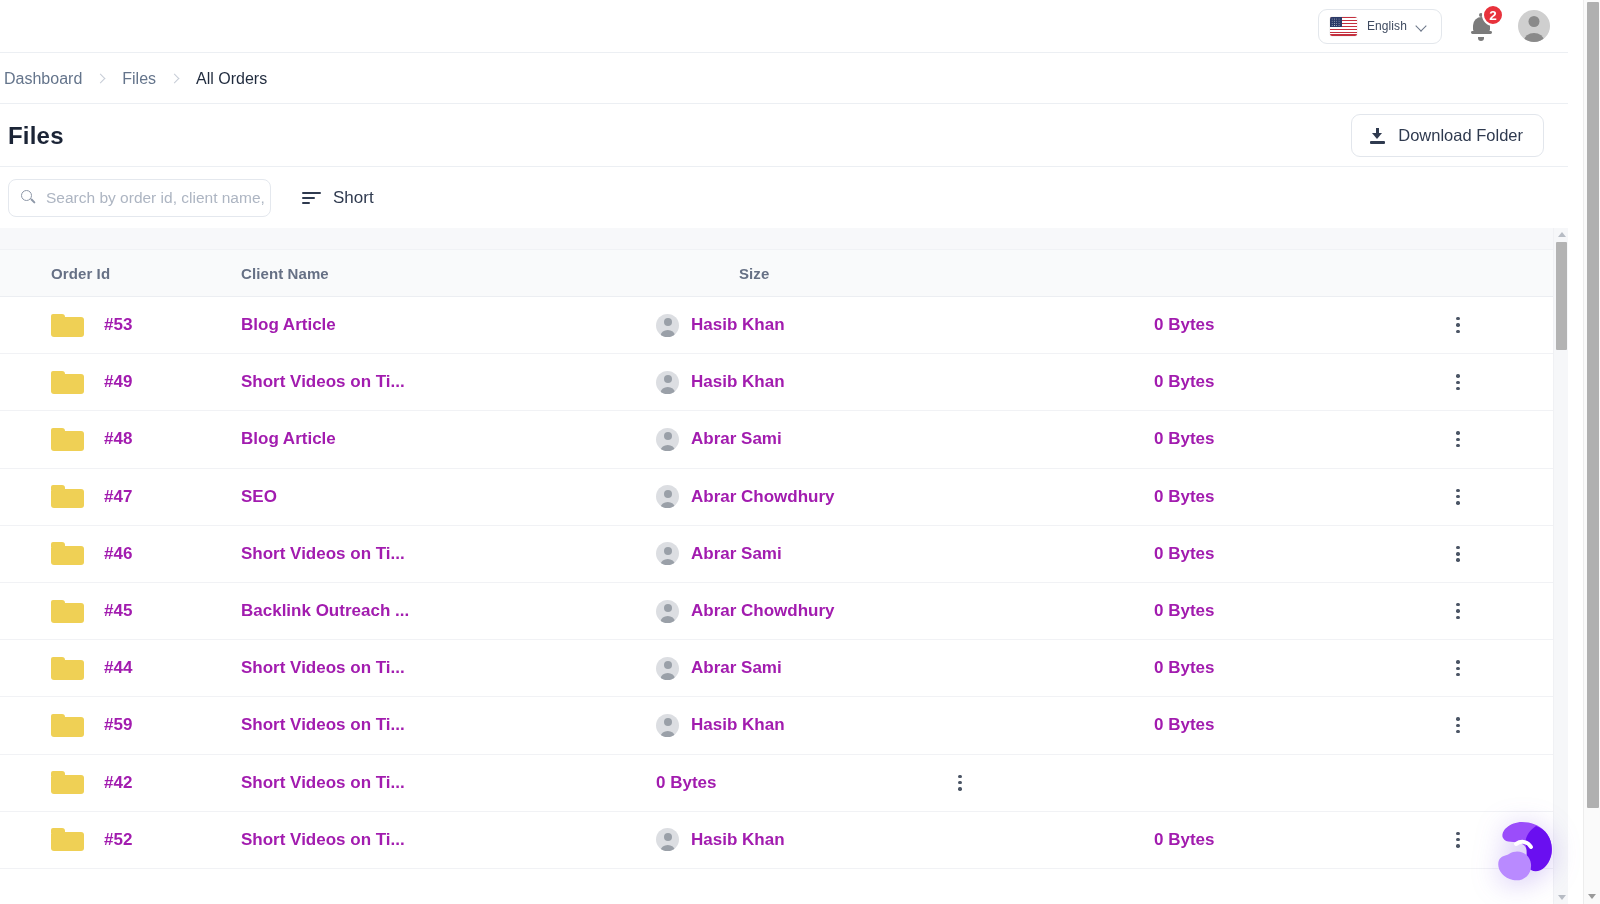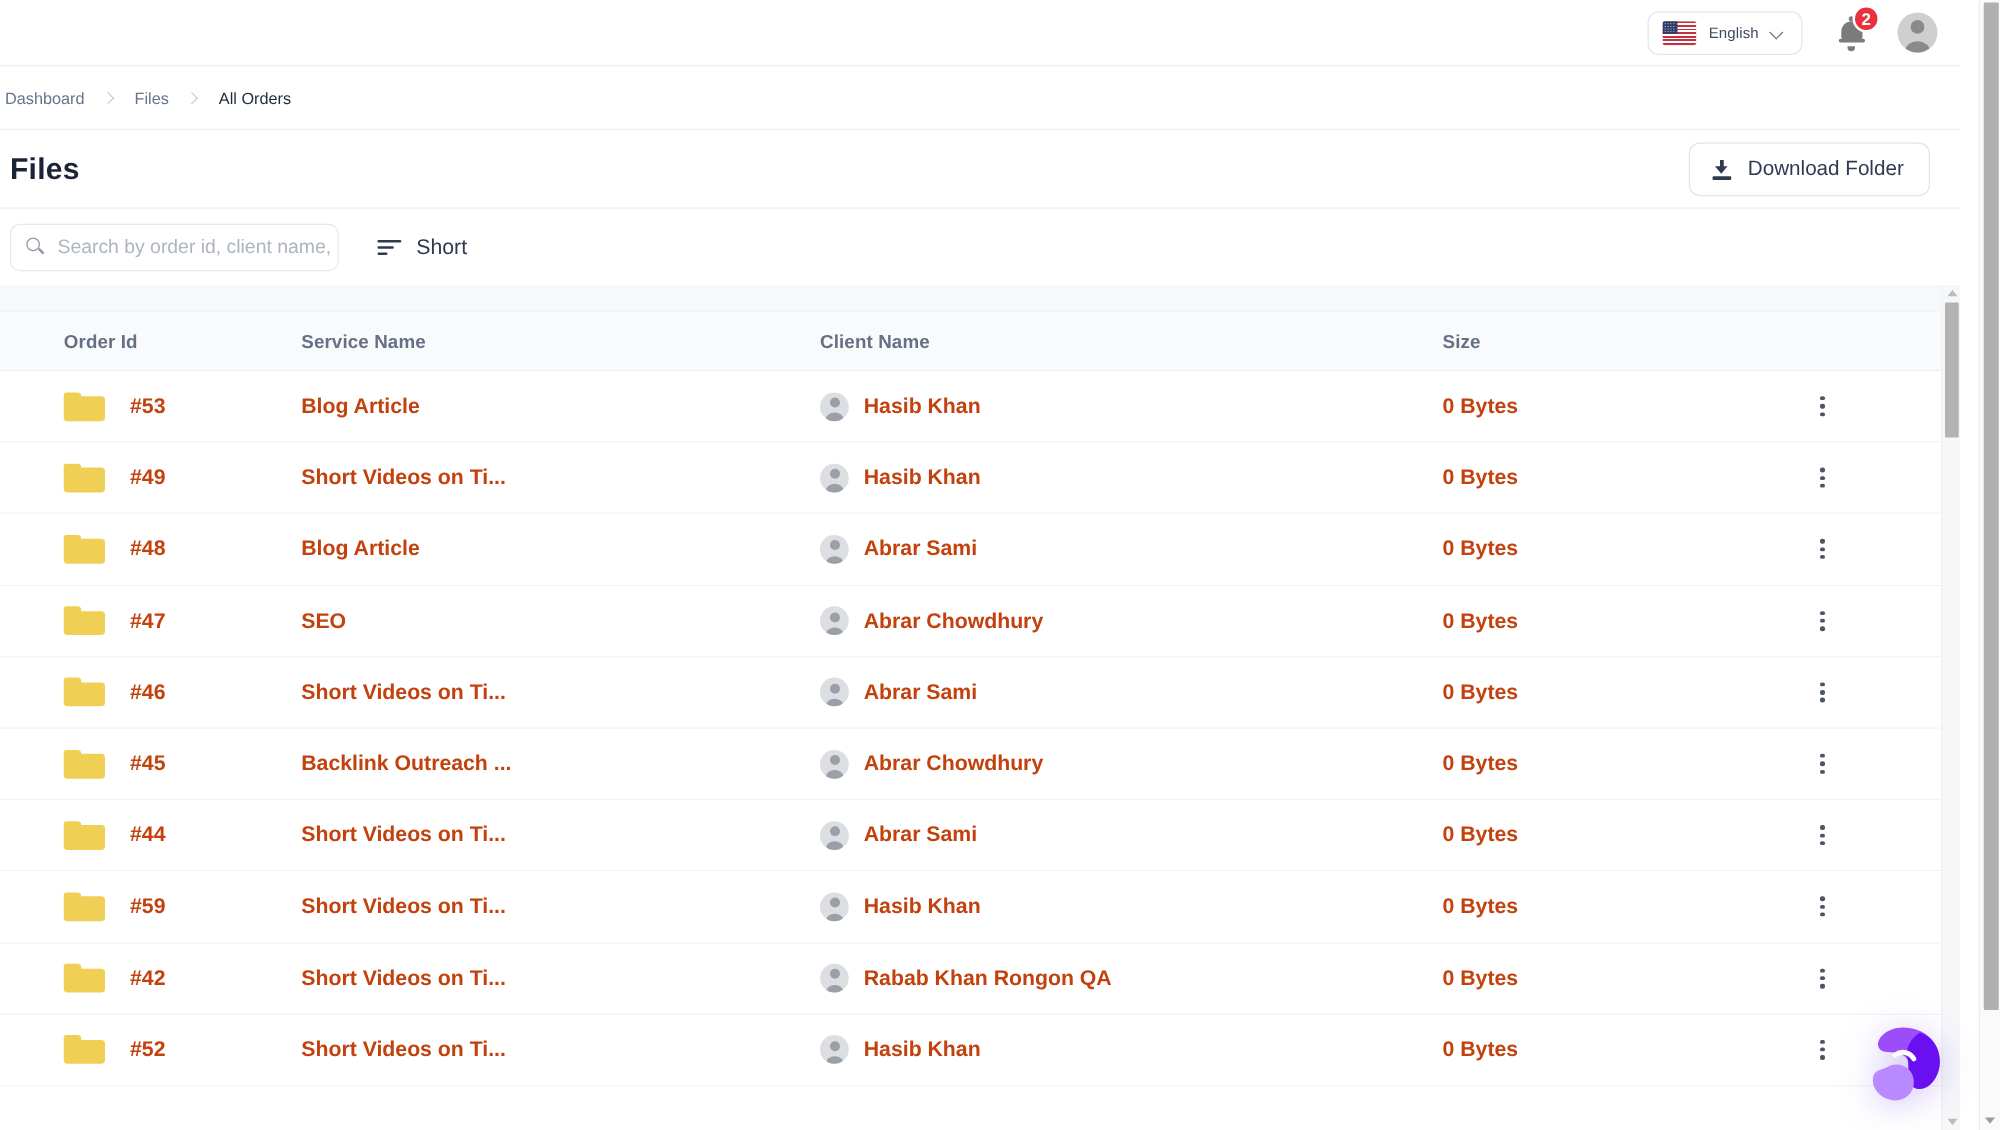--- a/index.html
+++ b/index.html
@@ -118,21 +118,21 @@
 
   
   .breadcrumb {
     position: absolute; top: 54px; left: 0;
     width: 1568px; height: 50px;
     display: flex; align-items: center;
     padding-left: 4px;
     border-bottom: 1px solid #eceff3;
     background: #fff;
   }
-  .crumb { font-size: 13px; color: #64748b; cursor: pointer; }
+  .crumb { font-size: 16px; color: #64748b; cursor: pointer; }
   .crumb.active { color: #1f2a3d; font-weight: normal; cursor: default; }
   .crumb-sep {
     width: 20px; height: 14px; position: relative;
     margin: 0 10px;
   }
   .crumb-sep::before{
     content:""; position:absolute; left:5px; top:3px;
     width: 6px; height: 6px;
     border-right: 1.6px solid #c6ccd6;
     border-top: 1.6px solid #c6ccd6;
@@ -253,21 +253,21 @@
   .col-size   { width: 260px; }
   .col-menu   { width: 88px; display:flex; justify-content:center; }
 
   .trow {
     display: flex; align-items: center;
     height: 57.2px;
     border-bottom: 1px solid #f1f2f5;
     background: #fff;
     cursor: pointer;
   }
-  .cell { font-size: 17px; color: #c2410c; display: flex; align-items: center; }
+  .cell { font-size: 17px; color: #a21caf; display: flex; align-items: center; }
   .cell.col-order { gap: 20px; padding-left: 51px; }
   .folder {
     width: 33px; height: 23px; flex: none; position: relative;
   }
   .folder .tab {
     position:absolute; left: 0; top: 0;
     width: 14px; height: 5px; background: #efd055;
     border-radius: 2px 3px 0 0;
   }
   .folder .body {
@@ -414,21 +414,20 @@
       <span class="sort-label">Short</span>
     </div>
   </div>
 
   <div class="table-outer">
     <div class="table-scroll">
       <div class="table-topband"></div>
 
       <div class="thead">
         <div class="th col-order">Order Id</div>
-        <div class="th col-service">Service Name</div>
         <div class="th col-client">Client Name</div>
         <div class="th col-size">Size</div>
         <div class="th col-menu"></div>
       </div>
 
       <div id="rows-container">
           <div class="trow">
             <div class="cell col-order">
               <span class="folder">
                 <span class="tab"></span>
@@ -630,27 +629,20 @@
           </div>
           <div class="trow">
             <div class="cell col-order">
               <span class="folder">
                 <span class="tab"></span>
                 <span class="body"></span>
               </span>
               <span>#42</span>
             </div>
             <div class="cell col-service">Short Videos on Ti...</div>
-            <div class="cell col-client">
-              <span class="client-avatar">
-                <span class="head"></span>
-                <span class="shoulders"></span>
-              </span>
-              <span>Rabab Khan Rongon QA</span>
-            </div>
             <div class="cell col-size">0 Bytes</div>
             <div class="cell col-menu">
               <span class="kebab">
                 <span></span>
                 <span></span>
                 <span></span>
               </span>
             </div>
           </div>
           <div class="trow">

